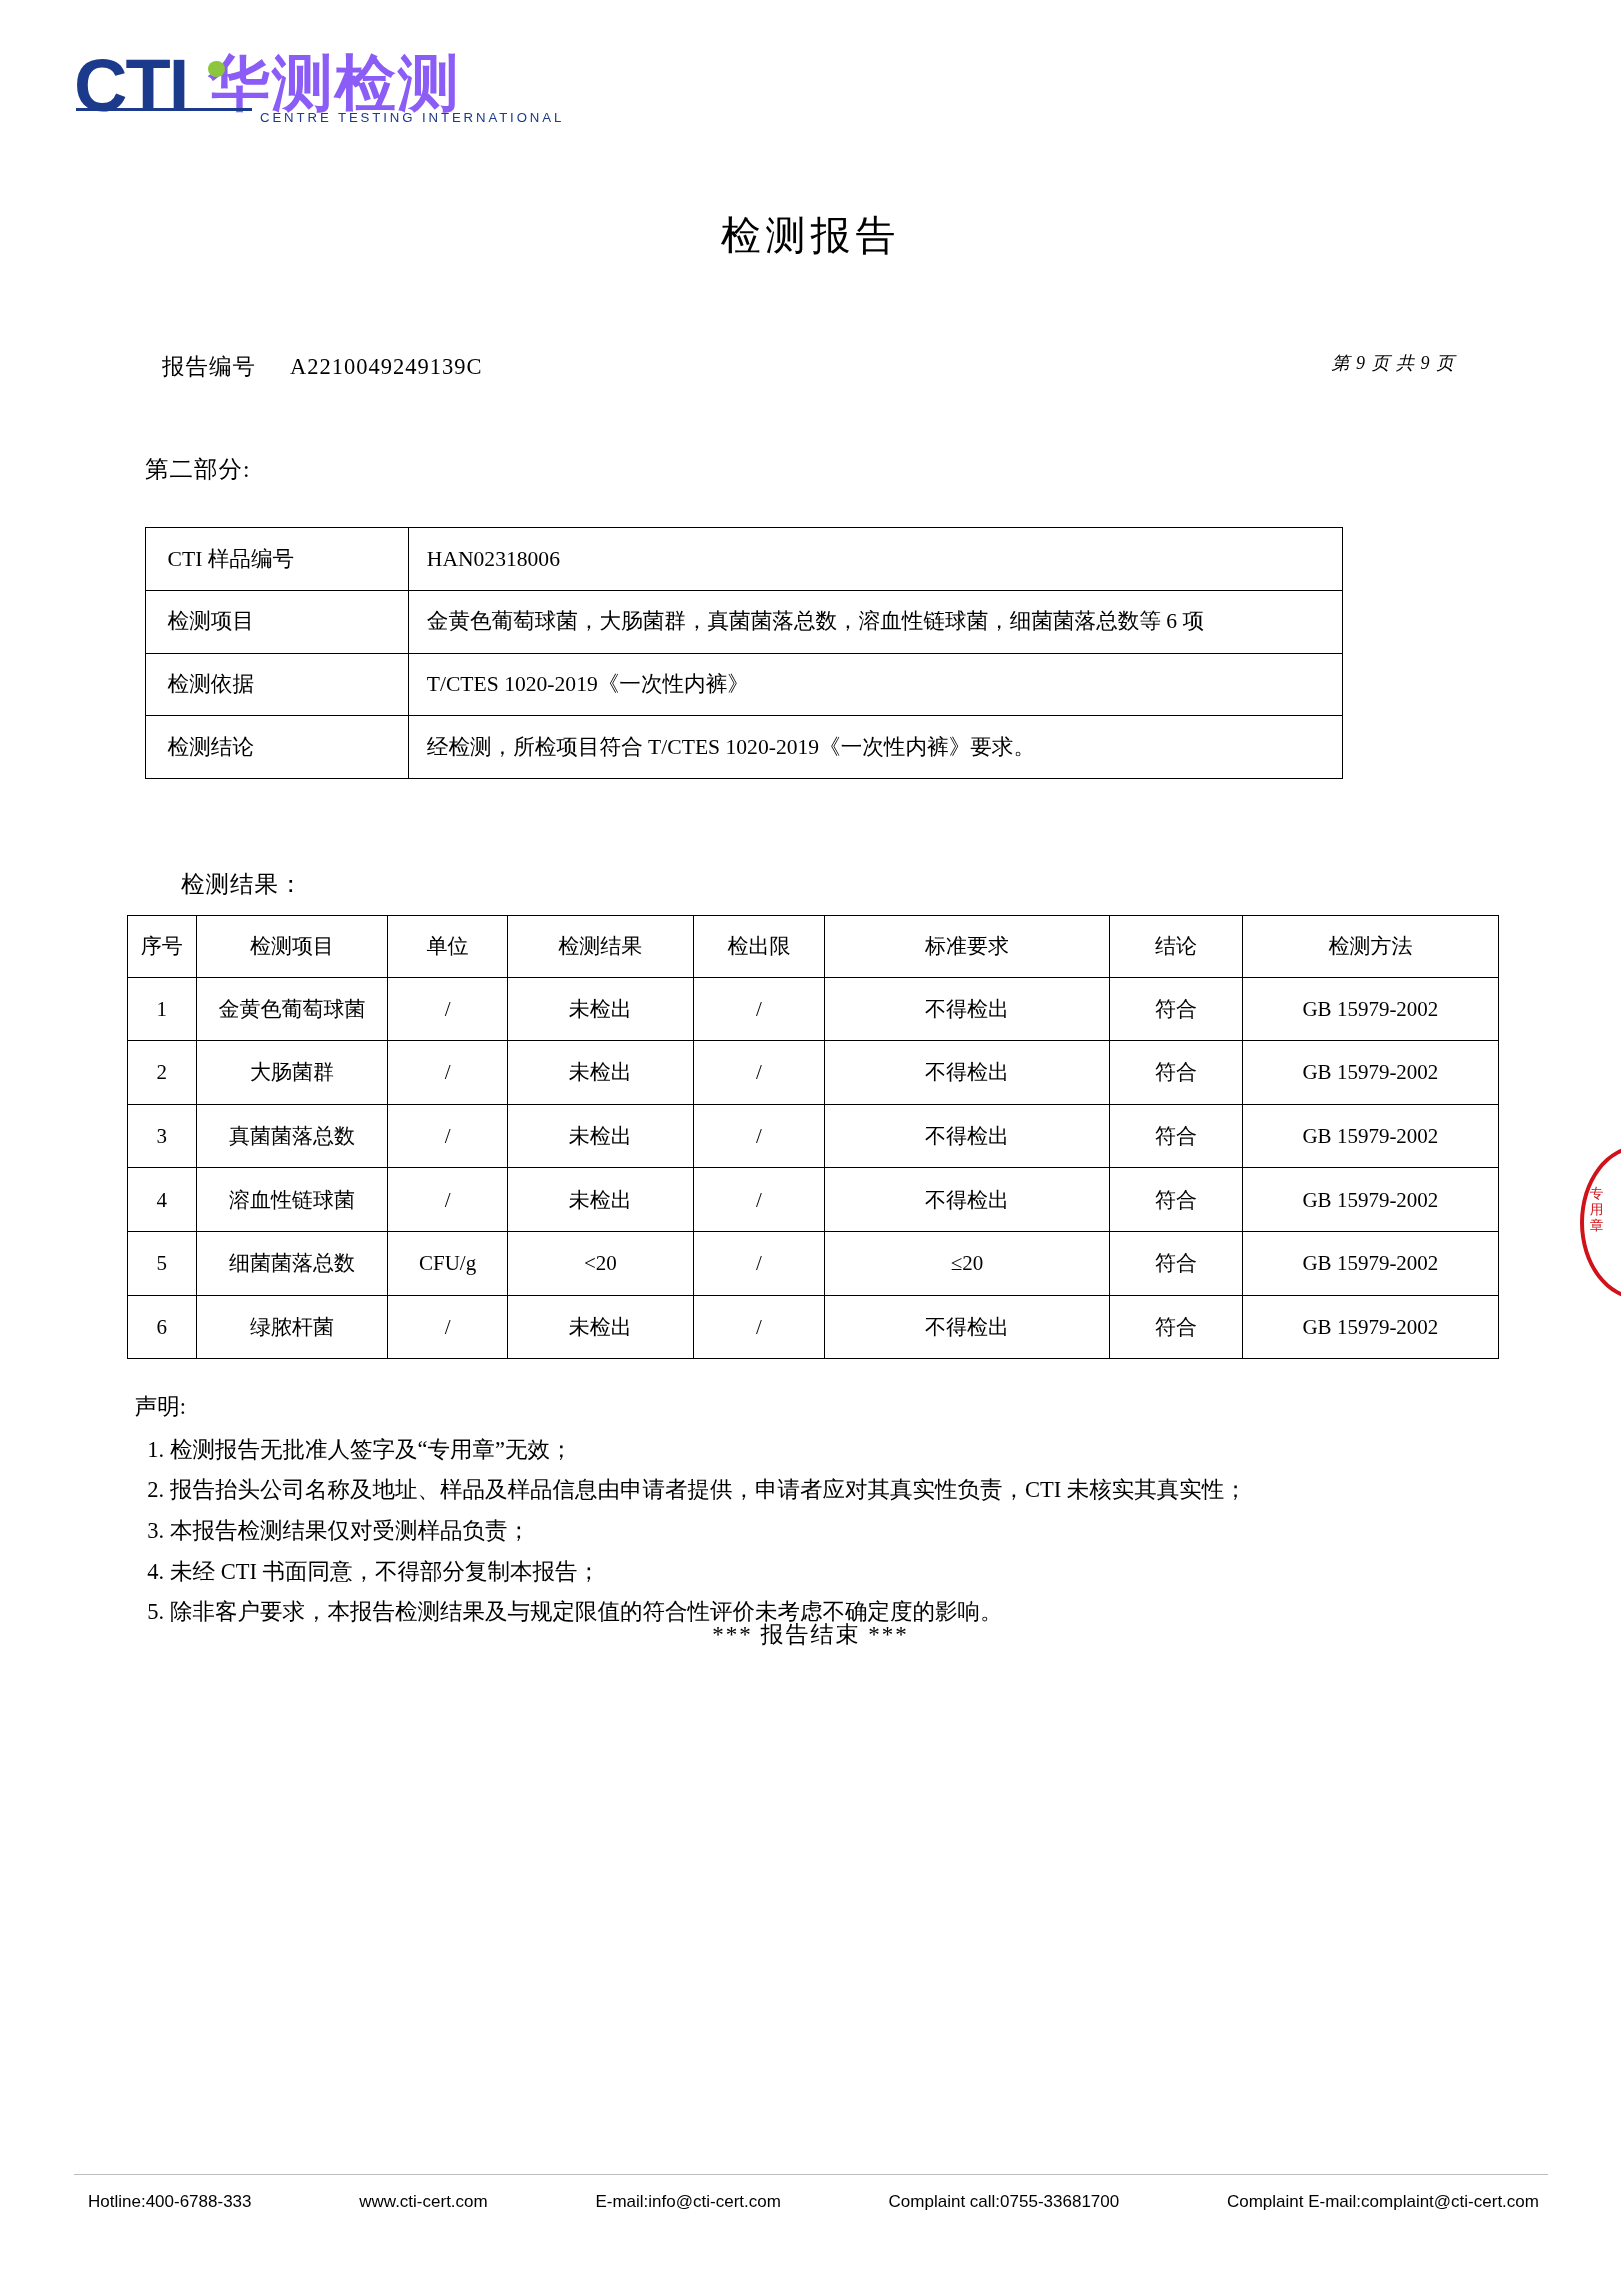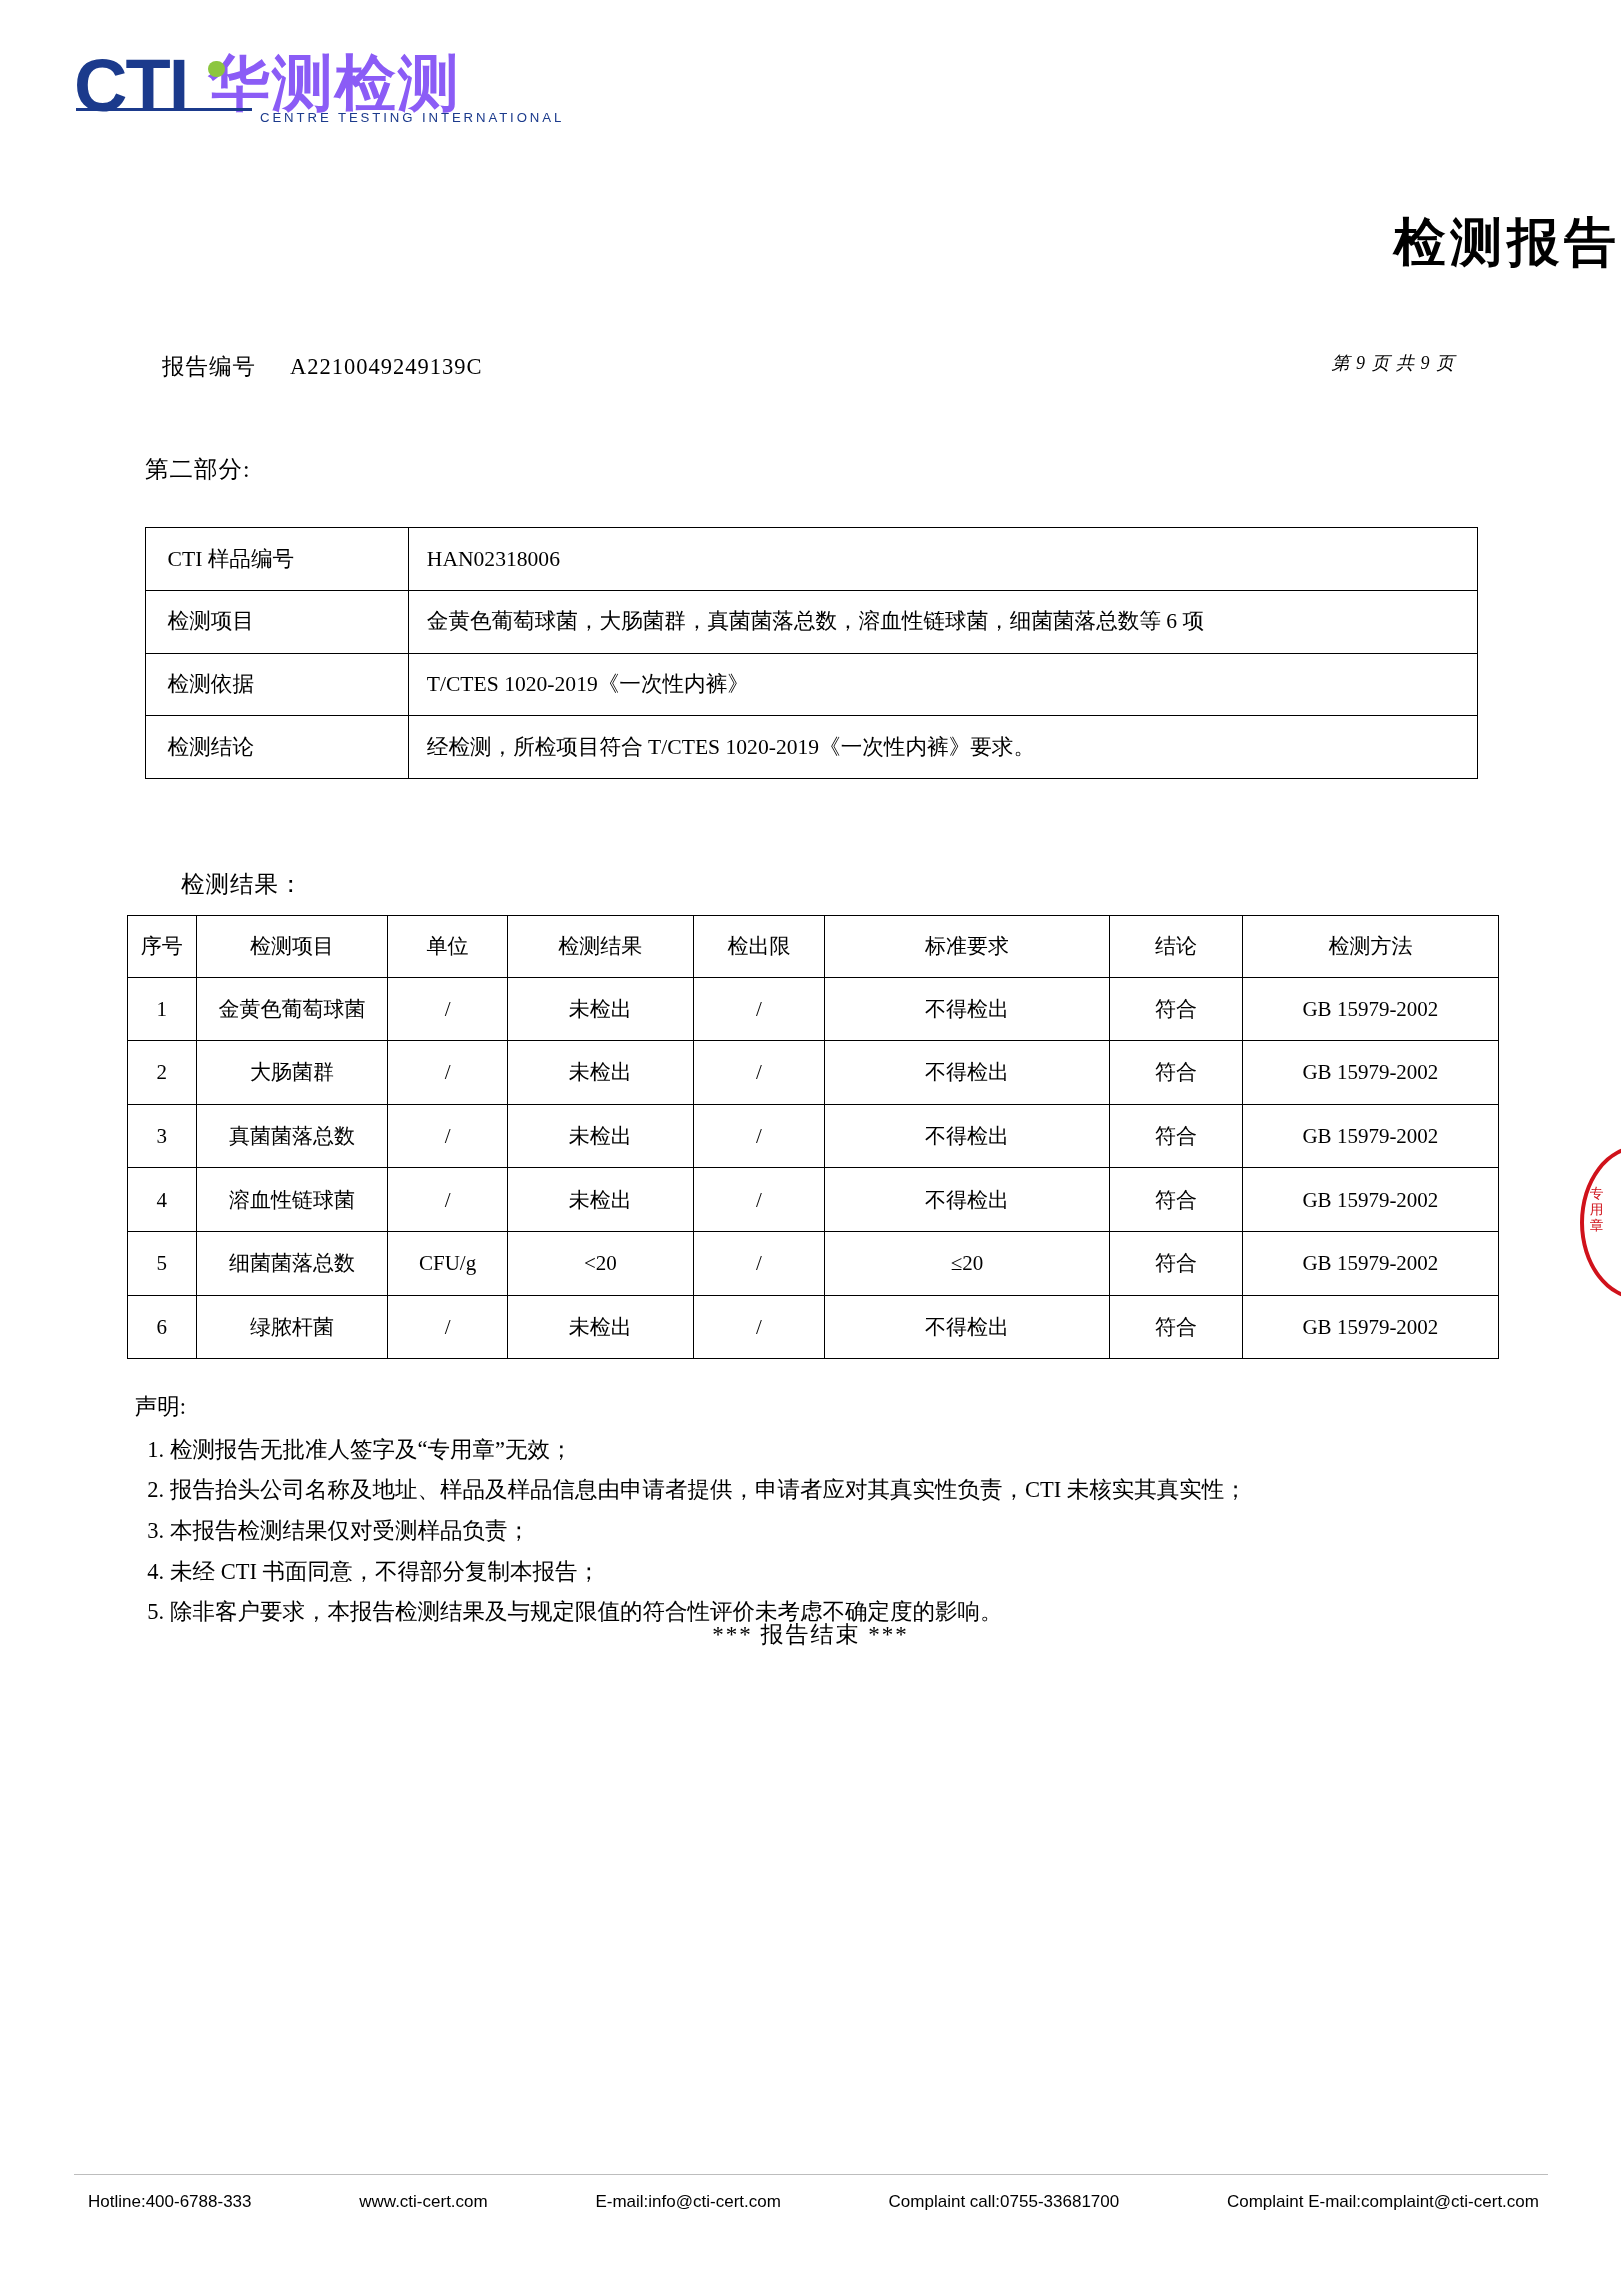--- a/index.html
+++ b/index.html
@@ -74,24 +74,24 @@
     height: 2.9px;
     background: #1b3a8c;
   }
 
   
   .doc-title {
     position: absolute;
     left: 0;
     top: 208px;
     width: 100%;
-    text-align: right;
+    text-align: center;
     font-family: "DejaVu Sans", "Liberation Sans", sans-serif;
-    font-weight: bold;
-    font-size: 52px;
+    font-weight: normal;
+    font-size: 40px;
     letter-spacing: 4.9px;
   }
 
   
   .report-no {
     position: absolute;
     left: 162px;
     top: 351px;
     font-size: 22.5px;
     letter-spacing: 1px;
@@ -114,21 +114,21 @@
     top: 453px;
     font-size: 23.5px;
     letter-spacing: 1px;
   }
 
   
   .info-table {
     position: absolute;
     left: 145px;
     top: 527px;
-    width: 1333px;
+    width: 1198px;
     border-collapse: collapse;
     font-size: 21.6px;
   }
   .info-table td {
     border: 1px solid #000;
     padding: 14.7px 17.6px;
     vertical-align: middle;
     line-height: 1.5;
   }
   .info-table td.k {

